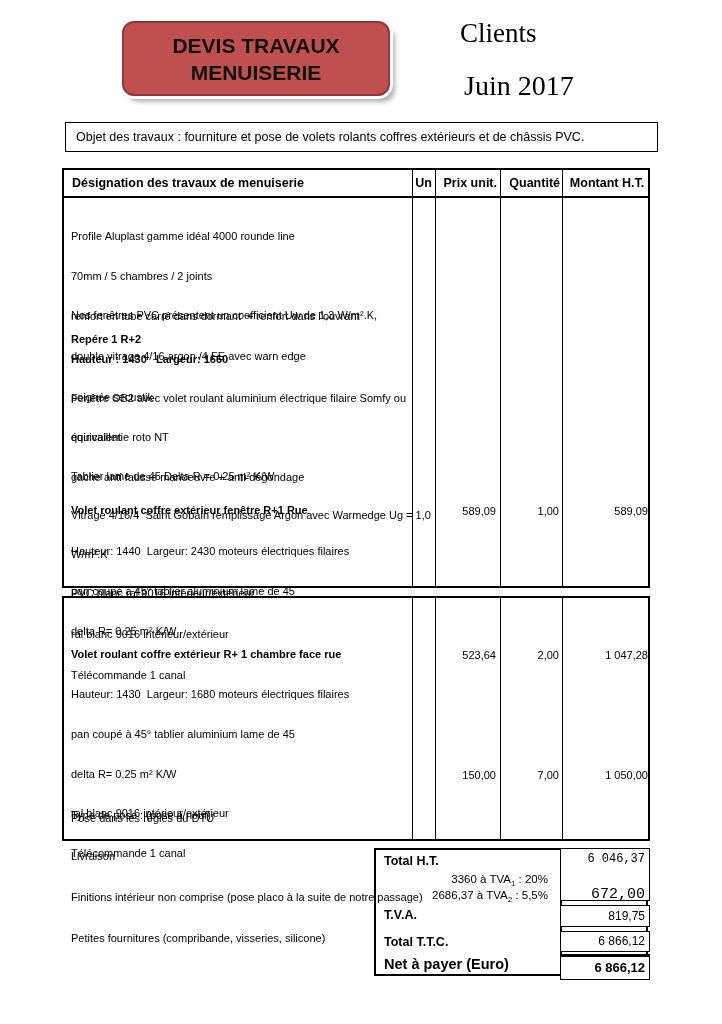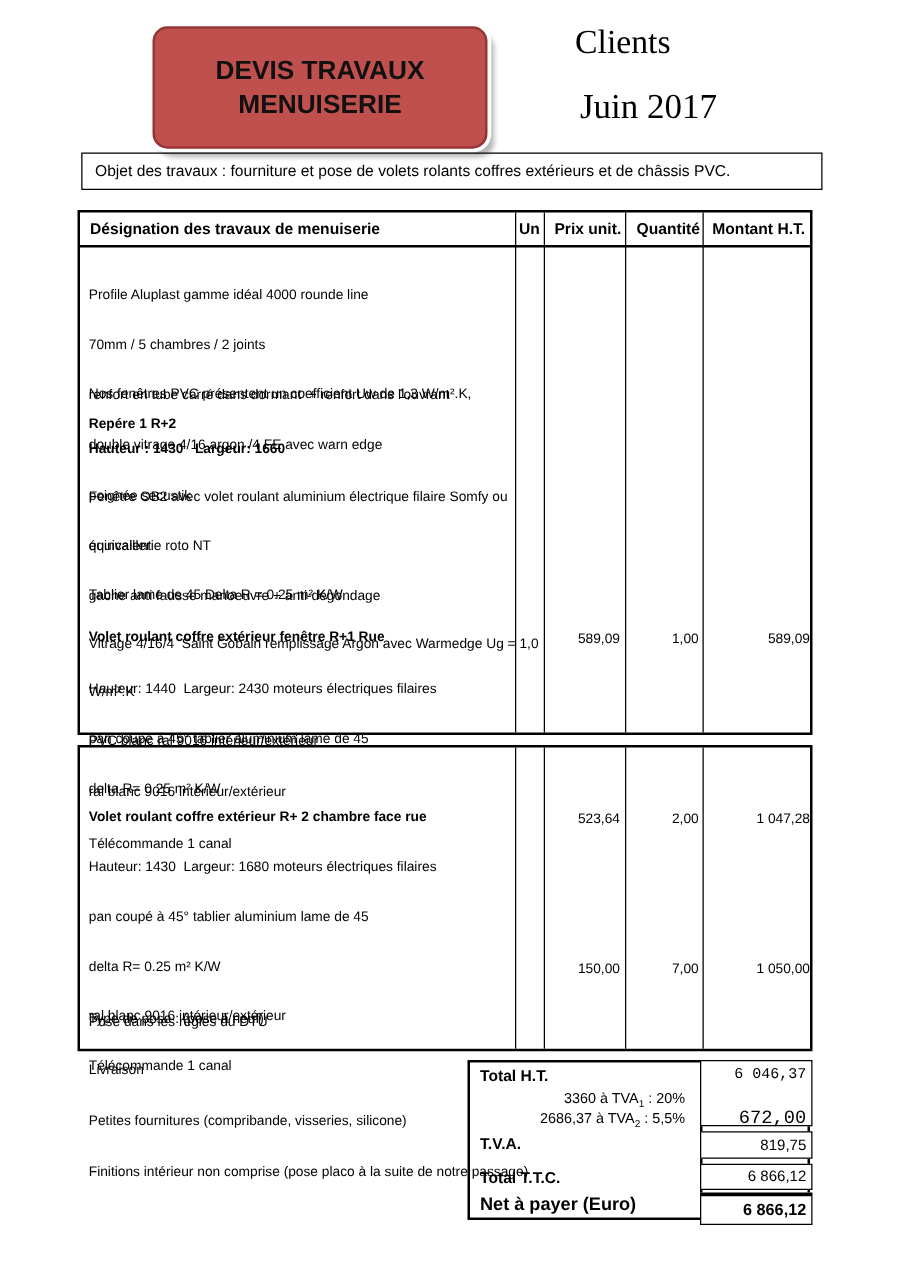--- a/index.html
+++ b/index.html
@@ -5,21 +5,21 @@
   * { margin:0; padding:0; box-sizing:border-box; }
   html,body { background:#ffffff; }
   body {
     width:722px; height:1024px; position:relative;
     font-family:"Liberation Sans", sans-serif; color:#000;
   }
   .abs { position:absolute; }
 
   
   .banner {
-    left:122px; top:21px; width:268px; height:98px;
+    left:122px; top:21px; width:268px; height:75px;
     background:#c0504d; border:2px solid #963634; border-radius:12px;
     box-shadow:0 0 0 3px #ffffff, 5px 6px 4px rgba(90,90,90,0.45);
     display:flex; flex-direction:column; align-items:center; justify-content:center;
     text-align:center;
   }
   .banner div { font-size:21px; font-weight:bold; line-height:27px; color:#111; }
 
   .clients  { left:460px; top:18px;  font-family:"Liberation Serif", serif; font-size:27px; }
   .datehdr  { left:464px; top:70px;  font-family:"Liberation Serif", serif; font-size:28px; }
 
@@ -146,43 +146,43 @@
     <div class="vline vl2"></div>
     <div class="vline vl3"></div>
     <div class="vline vl4"></div>
 
     <div class="tgroup" style="top:3px; line-height:13.5px;">
       <div>ral blanc 9016 intérieur/extérieur</div>
       <div>Télécommande 1 canal</div>
     </div>
 
     <div class="vrow" style="top:50px;">
-      <span class="ititle">Volet roulant coffre extérieur R+ 2 chambre face rue</span>
+      <span class="ititle">Volet roulant coffre extérieur R+ 1 chambre face rue</span>
       <span class="num n-px">523,64</span>
       <span class="num n-qt">2,00</span>
       <span class="num n-mt">1 047,28</span>
       <div class="sub" style="line-height:13.2px;">
         <div>Hauteur: 1430  Largeur: 1680 moteurs électriques filaires</div>
         <div>pan coupé à 45° tablier aluminium lame de 45</div>
         <div>delta R= 0.25 m² K/W</div>
         <div>ral blanc 9016 intérieur/extérieur</div>
         <div>Télécommande 1 canal</div>
       </div>
     </div>
 
     <div class="vrow" style="top:170px;">
       <span class="ititle" style="font-weight:normal;margin-top:44px;">Pose dans les règles du DTU</span>
       <span class="num n-px">150,00</span>
       <span class="num n-qt">7,00</span>
       <span class="num n-mt">1 050,00</span>
       <div class="sub" style="line-height:13.6px;">
         <div>Type de pose : (pose à neuf)</div>
         <div>Livraison</div>
+        <div>Finitions intérieur non comprise (pose placo à la suite de notre passage)</div>
         <div>Petites fournitures (compribande, visseries, silicone)</div>
-        <div>Finitions intérieur non comprise (pose placo à la suite de notre passage)</div>
       </div>
     </div>
   </div>
 
   <div class="abs totals">
     <div class="tdiv"></div>
 
     <span class="tlabel" style="top:4px;">Total H.T.</span>
     <span class="tsubline" style="top:23px;"><span>3360 à TVA</span><sub>1</sub><span> : 20%</span></span>
     <span class="tsubline" style="top:39px;"><span>2686,37 à TVA</span><sub>2</sub><span> : 5,5%</span></span>

